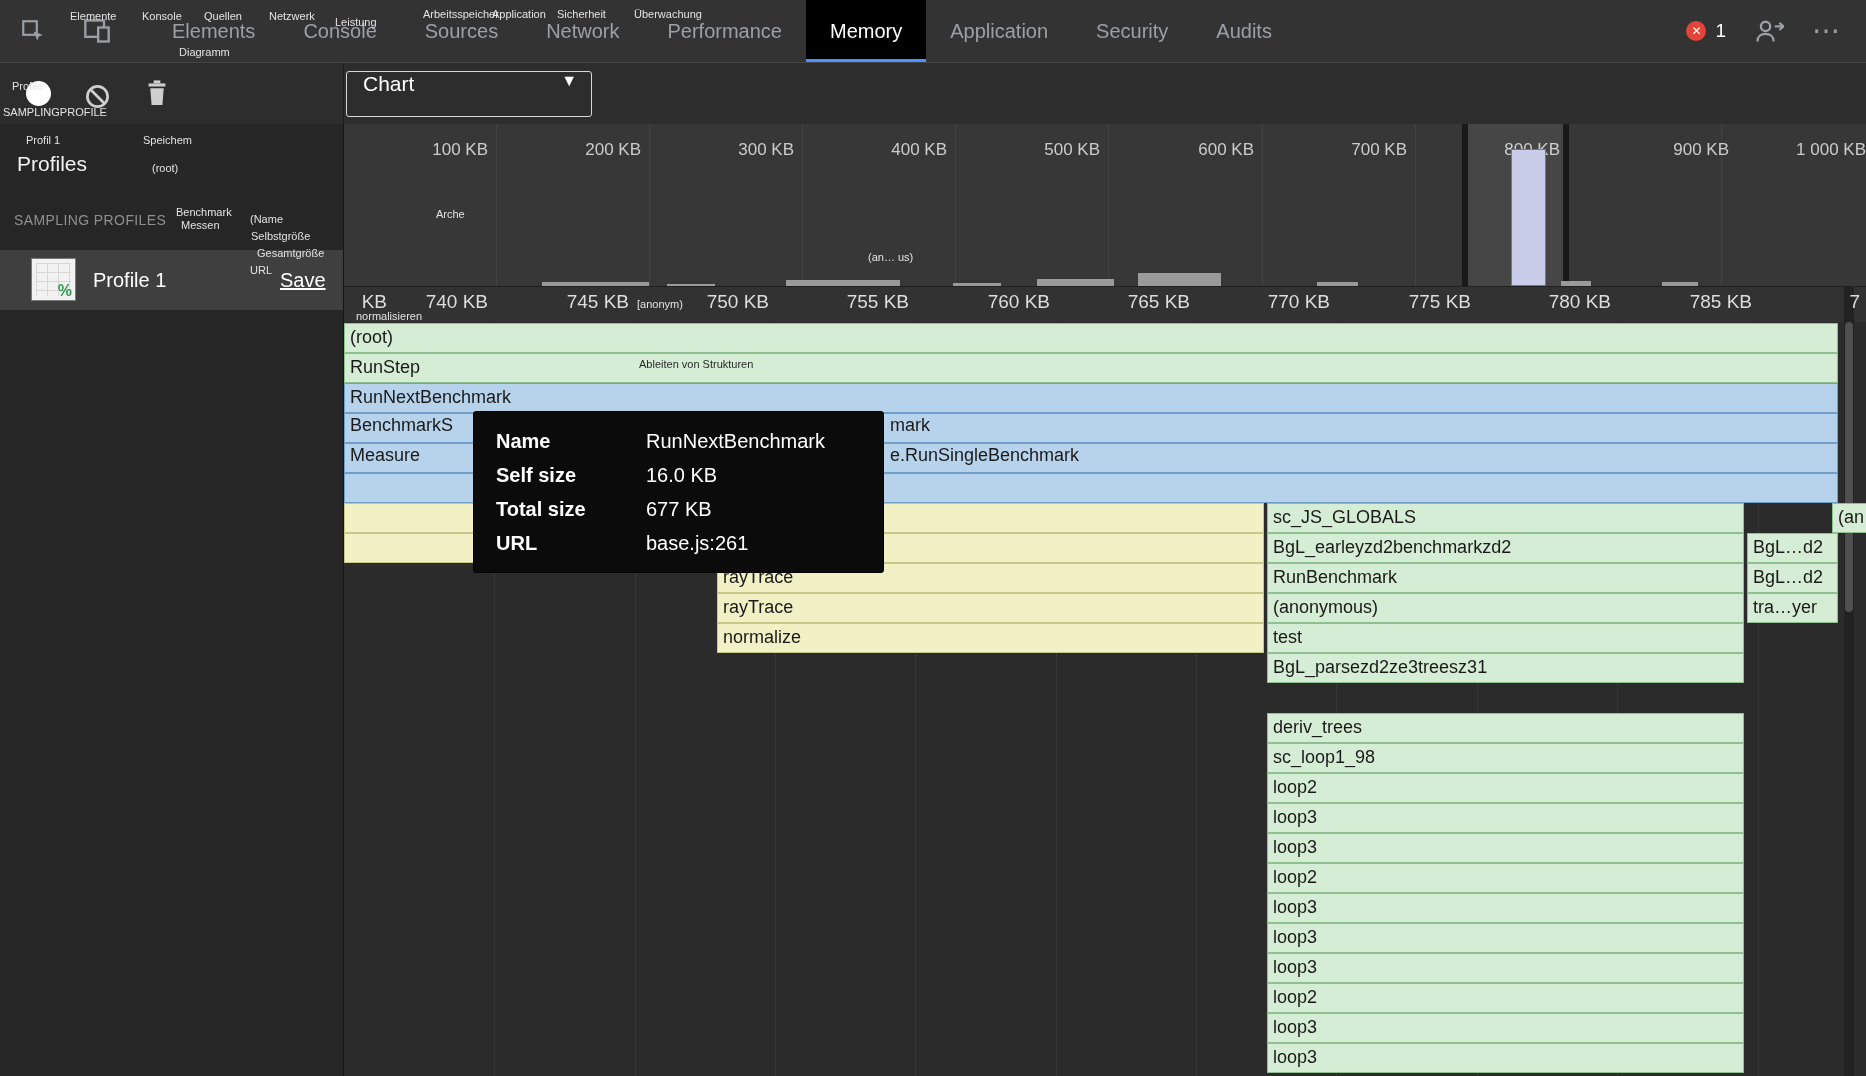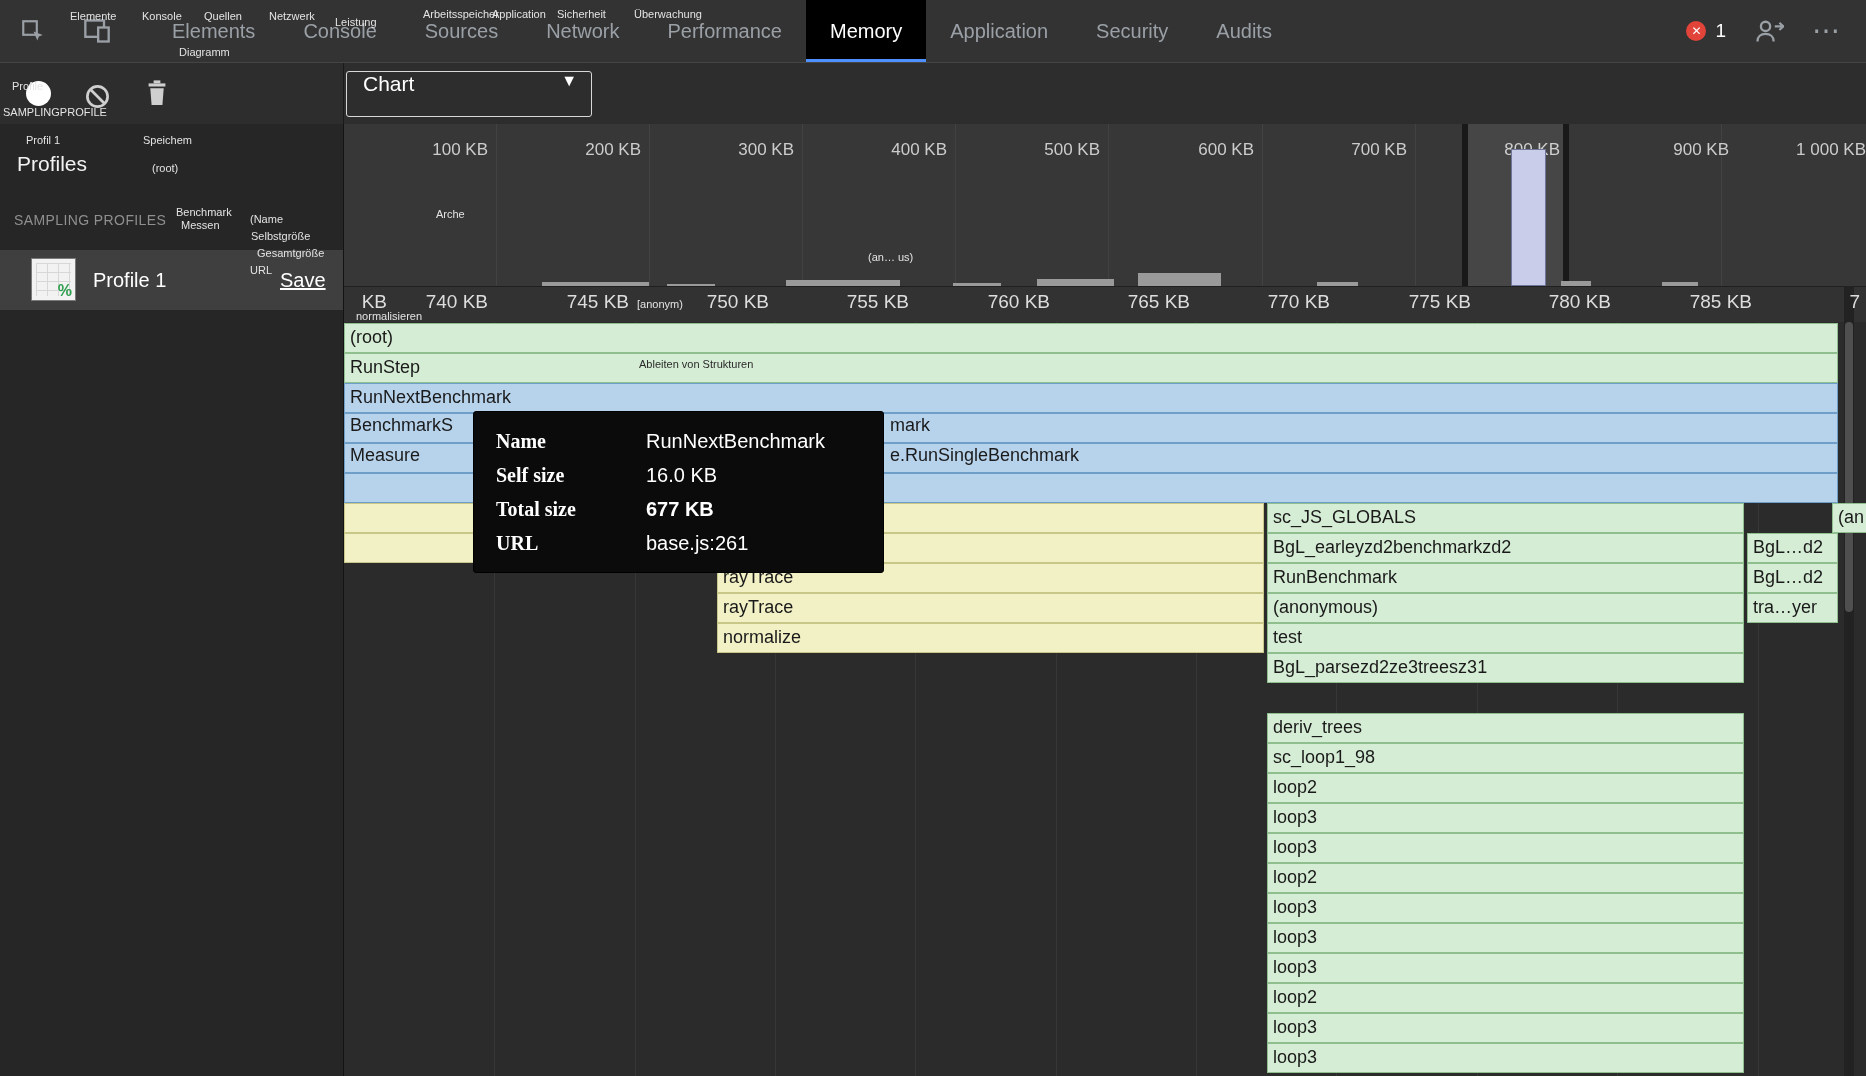--- a/index.html
+++ b/index.html
@@ -97,21 +97,21 @@
   }
   .c-green{background:#d6edd5;border-color:#8fbf8f;}
   .c-blue{background:#b7d3ec;border-color:#6f9fc8;}
   .c-yellow{background:#f2f1c6;border-color:#c9c787;}
   .frag{font-size:18px;color:#1a1a1a;white-space:nowrap;z-index:5;}
   .tooltip{
     background:#0b0b0b;border:1px solid #000;border-radius:3px;
     padding:12px 22px;z-index:50;box-sizing:border-box;
   }
   .tt-row{display:grid;grid-template-columns:150px auto;line-height:34px;font-size:20px;color:#ffffff;}
-  .tt-label{font-weight:bold;font-family:Liberation Serif, serif;}
+  .tt-label{font-weight:bold;}
   .ov{font-size:11px;color:#e3e3e3;white-space:nowrap;z-index:60;}
   .ov-dark{color:#2a2a2a;}
 </style>
 </head>
 <body>
 
 <header class="toolbar">
   <div class="tb-icons">
     <div class="icon-btn">
       <svg width="26" height="26" viewBox="0 0 24 24">
@@ -293,21 +293,21 @@
       <div class="tt-row" style="position: static;">
         <div class="tt-label" style="position: static;">Name</div>
         <div class="tt-value" style="position: static;">RunNextBenchmark</div>
       </div>
       <div class="tt-row" style="position: static;">
         <div class="tt-label" style="position: static;">Self size</div>
         <div class="tt-value" style="position: static;">16.0 KB</div>
       </div>
       <div class="tt-row" style="position: static;">
         <div class="tt-label" style="position: static;">Total size</div>
-        <div class="tt-value" style="position: static; font-weight: bold;">677 KB</div>
+        <div class="tt-value" style="position: static;">677 KB</div>
       </div>
       <div class="tt-row" style="position: static;">
         <div class="tt-label" style="position: static;">URL</div>
         <div class="tt-value" style="position: static;">base.js:261</div>
       </div>
     </div>
     <div class="ov" style="left: 70px; top: 10px;">Elemente</div>
     <div class="ov" style="left: 142px; top: 10px;">Konsole</div>
     <div class="ov" style="left: 204px; top: 10px;">Quellen</div>
     <div class="ov" style="left: 269px; top: 10px;">Netzwerk</div>

